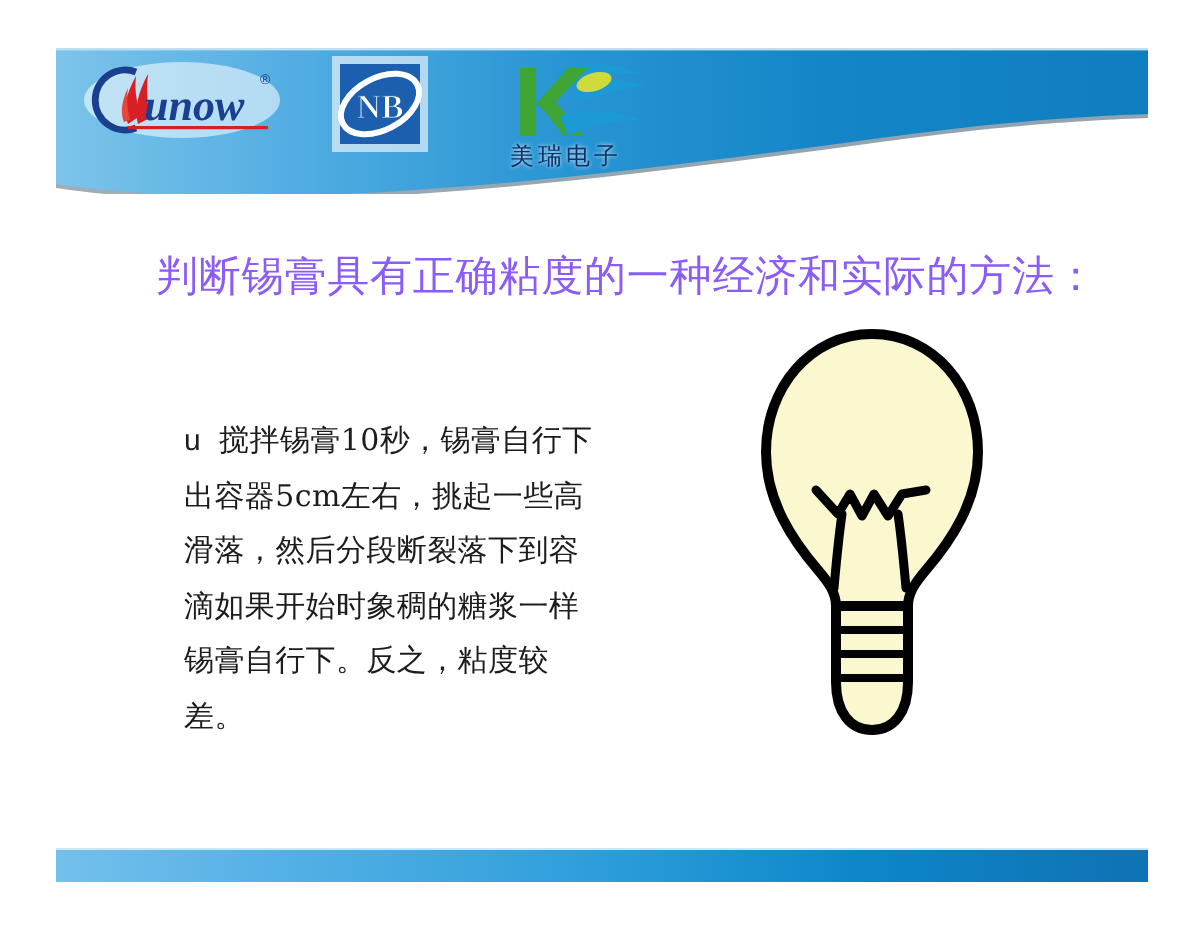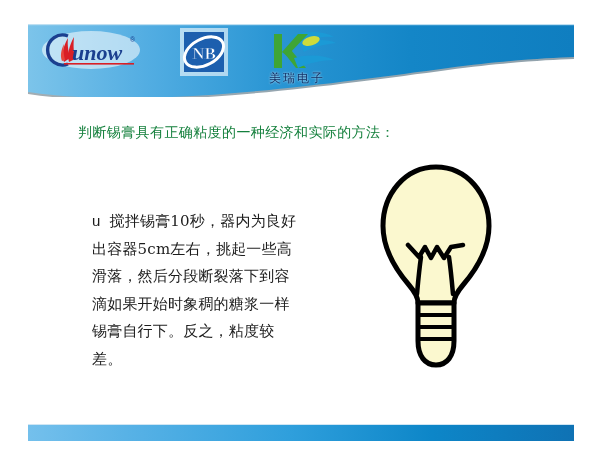--- a/index.html
+++ b/index.html
@@ -53,21 +53,20 @@
 
   .logo-unow {
     position: relative;
     width: 98px;
     height: 44px;
   }
   .logo-nb {
     position: relative;
     width: 48px;
     height: 64px;
-    margin-left: 14px;
   }
   .logo-meirui {
     position: relative;
     width: 86px;
     height: 58px;
   }
   .logo-meirui-text {
     position: absolute;
     left: 0;
     bottom: -1px;
@@ -80,23 +79,23 @@
     text-shadow: 0 0 2px rgba(255,255,255,0.9);
   }
 
   
   .title {
     position: absolute;
     left: 78px;
     top: 124px;
     width: 450px;
     font-family: "DejaVu Serif", serif;
-    font-size: 14px;
+    font-size: 21px;
     font-weight: 500;
-    color: #15803d;
+    color: #8b5cf6;
     letter-spacing: 0.4px;
     white-space: nowrap;
   }
 
   
   .body-block {
     position: absolute;
     left: 92px;
     top: 207px;
     width: 252px;
@@ -209,21 +208,21 @@
         <div class="logo-meirui-text">美瑞电子</div>
       </div>
 
     </div>
   </div>
 
   <div class="title">判断锡膏具有正确粘度的一种经济和实际的方法：</div>
 
   <div class="body-block">
     <div class="body-line">
-      <span class="bullet">u</span><span>搅拌锡膏10秒，器内为良好</span>
+      <span class="bullet">u</span><span>搅拌锡膏10秒，锡膏自行下</span>
     </div>
     <div class="body-line">出容器5cm左右，挑起一些高</div>
     <div class="body-line">滑落，然后分段断裂落下到容</div>
     <div class="body-line">滴如果开始时象稠的糖浆一样</div>
     <div class="body-line">锡膏自行下。反之，粘度较</div>
     <div class="body-line">差。</div>
   </div>
 
   <div class="lightbulb">
     <svg viewBox="0 0 122 218" width="122" height="218">

